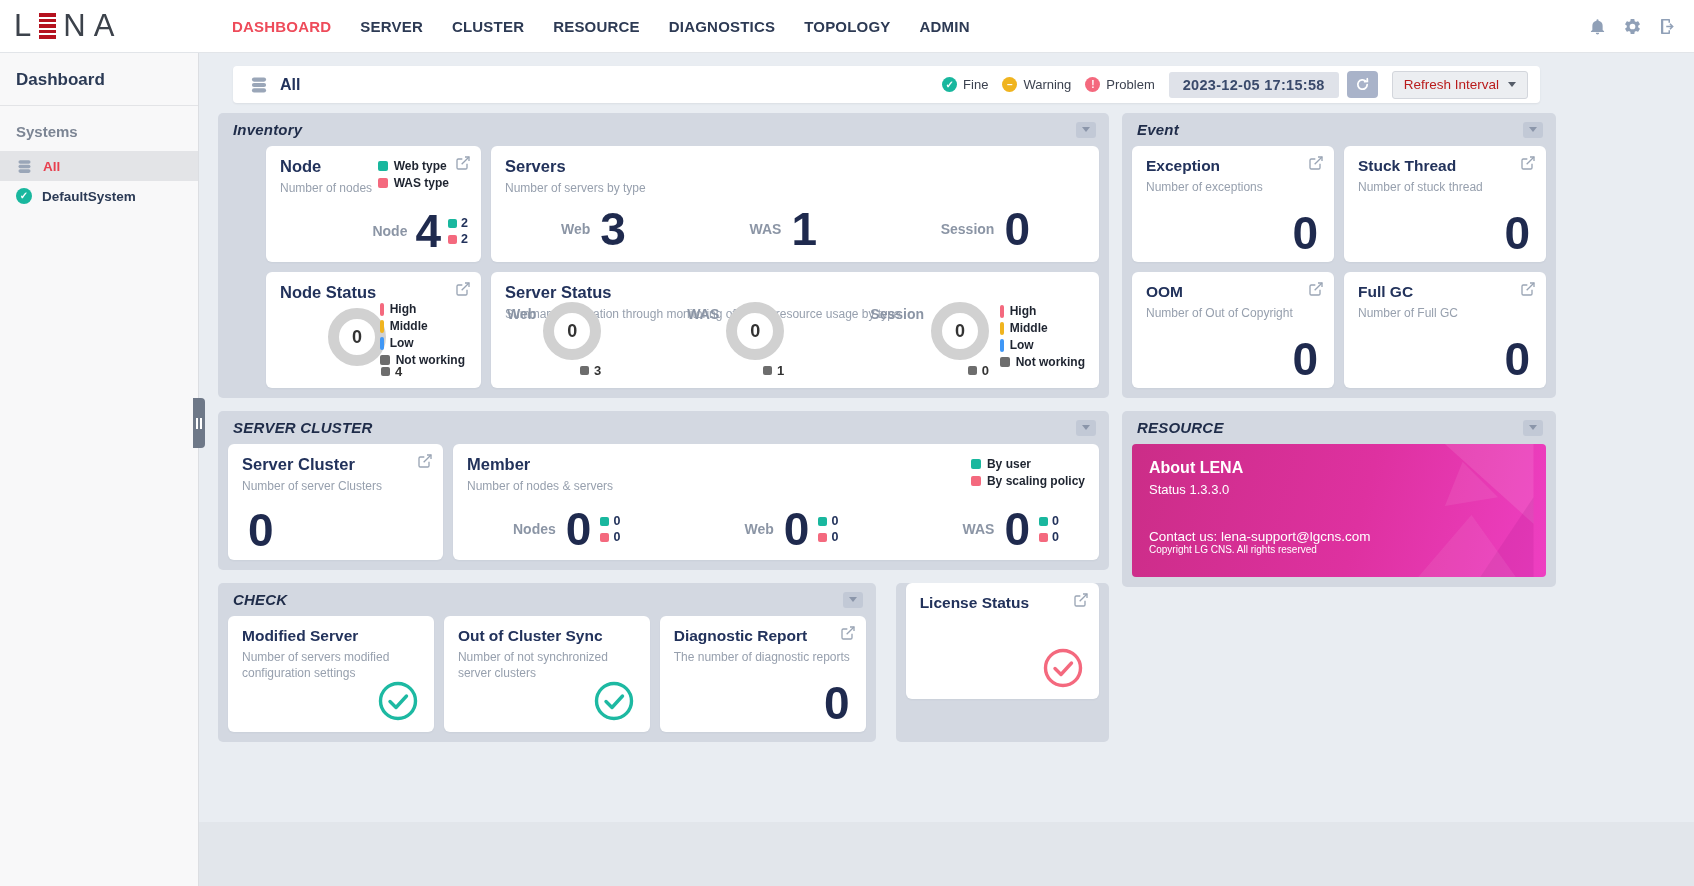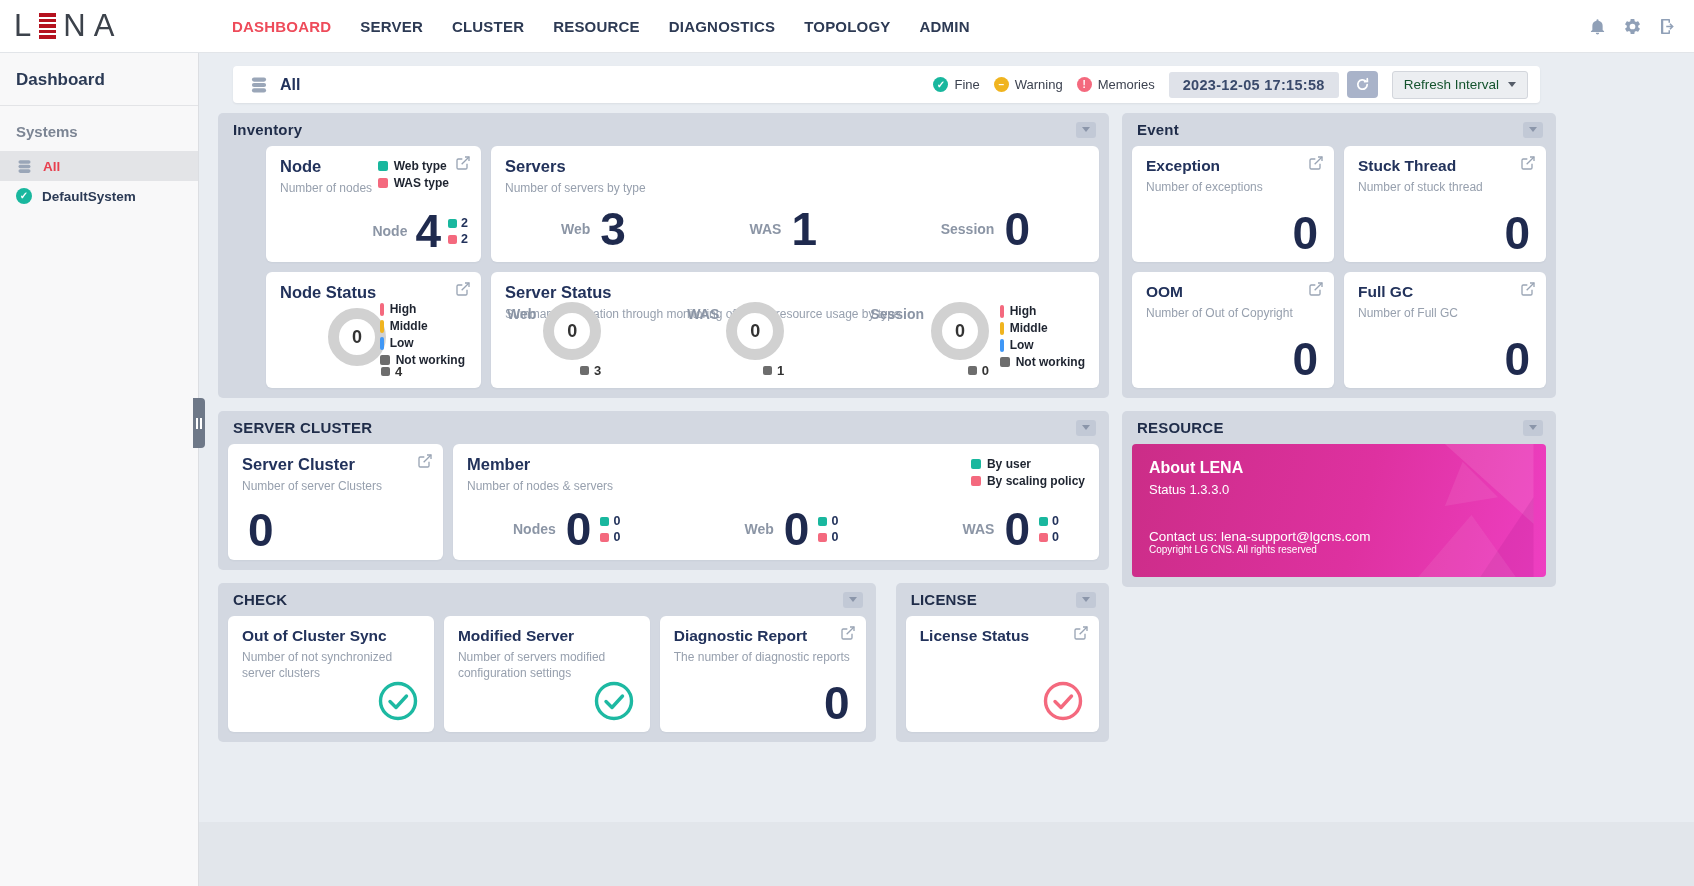--- a/index.html
+++ b/index.html
@@ -33,29 +33,29 @@
 
   
   .statusbar { margin:0 16px 10px 15px; height:37px; background:#fff; border-radius:4px; box-shadow:0 1px 2px rgba(40,50,70,.08); display:flex; align-items:center; padding:0 12px 0 16px; }
   .scope { display:flex; align-items:center; gap:11px; font-size:16px; font-weight:700; color:#22325b; }
   .sbar-right { margin-left:auto; display:flex; align-items:center; gap:14px; }
   .leg { display:flex; align-items:center; gap:6px; font-size:13px; color:#3c4250; }
   .dot { width:15px; height:15px; border-radius:50%; display:inline-flex; align-items:center; justify-content:center; color:#fff; font-size:10px; font-weight:700; line-height:1; }
   .dot.fine { background:#19b79e; } .dot.warn { background:#f0b41f; } .dot.prob { background:#f4697e; }
   .timestamp { background:#dfe2e9; color:#3a4a6b; font-weight:700; font-size:14.5px; padding:5px 14px; border-radius:3px; letter-spacing:.3px; }
   .refresh-btn { width:31px; height:27px; background:#a9b3c9; border:none; border-radius:4px; display:flex; align-items:center; justify-content:center; cursor:pointer; margin-left:-6px; }
-  .interval-btn { height:28px; background:#eceef1; border:1px solid #d3d6dc; border-radius:3px; font-size:13.5px; color:#14532d; padding:0 11px; display:flex; align-items:center; gap:9px; cursor:pointer; font-family:"Liberation Sans",sans-serif; }
+  .interval-btn { height:28px; background:#eceef1; border:1px solid #d3d6dc; border-radius:3px; font-size:13.5px; color:#b91c1c; padding:0 11px; display:flex; align-items:center; gap:9px; cursor:pointer; font-family:"Liberation Sans",sans-serif; }
   .caret { width:0; height:0; border-left:4px solid transparent; border-right:4px solid transparent; border-top:5px solid #555c68; }
 
   
   .columns { display:flex; gap:13px; align-items:flex-start; }
   .col-left { width:891px; }
   .col-right { width:434px; }
   .panel { background:#d3d8e1; border-radius:5px; padding:0 10px 10px; margin-bottom:13px; }
-  .panel-head { height:33px; display:flex; align-items:center; justify-content:space-between; padding:0 3px 0 5px; }
+  .panel-head { height:33px; display:flex; align-items:center; justify-content:space-between; padding:0 3px 0 5px;font-style:italic; }
   .panel-title { font-size:15px; font-weight:700; color:#1f2c49; letter-spacing:.2px; }
   .collapse-btn { width:20px; height:16px; background:#c2c9d6; border:none; border-radius:3px; display:flex; align-items:center; justify-content:center; cursor:pointer; }
   .collapse-btn .caret { border-top-color:#8b96aa; }
 
   .card { position:relative; background:#fff; border-radius:6px; padding:11px 14px; box-shadow:0 1px 2px rgba(40,50,70,.05); }
   .card-title { font-size:16.5px; font-weight:700; color:#22325b; }
   .card-title.sm { font-size:15.5px; }
   .card-sub { font-size:12px; color:#97a0ae; margin-top:4px; line-height:1.35; }
   .ext { position:absolute; top:9px; right:10px; cursor:pointer; }
 
@@ -196,21 +196,21 @@
         <span class="leg">
           <span class="dot fine">✓</span>
           <span>Fine</span>
         </span>
         <span class="leg">
           <span class="dot warn">–</span>
           <span>Warning</span>
         </span>
         <span class="leg">
           <span class="dot prob">!</span>
-          <span>Memories</span>
+          <span>Problem</span>
         </span>
         <span class="timestamp">2023-12-05 17:15:58</span>
         <button class="refresh-btn">
           <svg width="15" height="15" viewBox="0 0 24 24" fill="none" stroke="#fff" stroke-width="2.8" stroke-linecap="round">
               <path d="M19.5 12a7.5 7.5 0 1 1-2.2-5.3"></path>
               <polyline points="19.6,2.8 19.8,7.2 15.4,7.4" fill="none"></polyline>
             </svg>
         </button>
         <button class="interval-btn">
           <span>Refresh Interval</span>
@@ -464,55 +464,49 @@
         <div class="row3">
           <section class="panel p-check">
             <div class="panel-head">
               <span class="panel-title">CHECK</span>
               <button class="collapse-btn">
                   <span class="caret"></span>
                 </button>
             </div>
             <div class="check-grid">
               <div class="card">
-                <div class="card-title sm">Out of Cluster Sync</div>
-                <div class="card-sub">Number of not synchronized server clusters</div>
+                <div class="card-title sm">Modified Server</div>
+                <div class="card-sub">Number of servers modified configuration settings</div>
                 <svg class="status-ic" width="42" height="42" viewBox="0 0 42 42" fill="none" stroke="#1db9a2" stroke-width="3.4" stroke-linecap="round" stroke-linejoin="round">
                     <circle cx="21" cy="21" r="17.5"></circle>
                     <path d="M13 21.5l6 6 10.5-11.5"></path>
                   </svg>
               </div>
               <div class="card">
-                <div class="card-title sm">Modified Server</div>
-                <div class="card-sub">Number of servers modified configuration settings</div>
+                <div class="card-title sm">Out of Cluster Sync</div>
+                <div class="card-sub">Number of not synchronized server clusters</div>
                 <svg class="status-ic" width="42" height="42" viewBox="0 0 42 42" fill="none" stroke="#1db9a2" stroke-width="3.4" stroke-linecap="round" stroke-linejoin="round">
                     <circle cx="21" cy="21" r="17.5"></circle>
                     <path d="M13 21.5l6 6 10.5-11.5"></path>
                   </svg>
               </div>
               <div class="card">
                 <div class="card-title sm">Diagnostic Report</div>
                 <div class="card-sub">The number of diagnostic reports</div>
                 <svg class="ext" width="16" height="16" viewBox="0 0 24 24" fill="none" stroke="#9aa5b5" stroke-width="2">
                     <path d="M18 13v6a2 2 0 0 1-2 2H5a2 2 0 0 1-2-2V8a2 2 0 0 1 2-2h6"></path>
                     <path d="M15 3h6v6"></path>
                     <path d="M10 14 21 3"></path>
                   </svg>
                 <span class="big-num corner-num">0</span>
               </div>
             </div>
           </section>
 
           <section class="panel p-license">
-            <div class="panel-head">
-              <span class="panel-title">LICENSE</span>
-              <button class="collapse-btn">
-                  <span class="caret"></span>
-                </button>
-            </div>
             <div class="license-grid">
               <div class="card">
                 <div class="card-title sm">License Status</div>
                 <svg class="ext" width="16" height="16" viewBox="0 0 24 24" fill="none" stroke="#9aa5b5" stroke-width="2">
                     <path d="M18 13v6a2 2 0 0 1-2 2H5a2 2 0 0 1-2-2V8a2 2 0 0 1 2-2h6"></path>
                     <path d="M15 3h6v6"></path>
                     <path d="M10 14 21 3"></path>
                   </svg>
                 <svg class="status-ic" width="42" height="42" viewBox="0 0 42 42" fill="none" stroke="#f4697e" stroke-width="3.4" stroke-linecap="round" stroke-linejoin="round">
                     <circle cx="21" cy="21" r="17.5"></circle>

